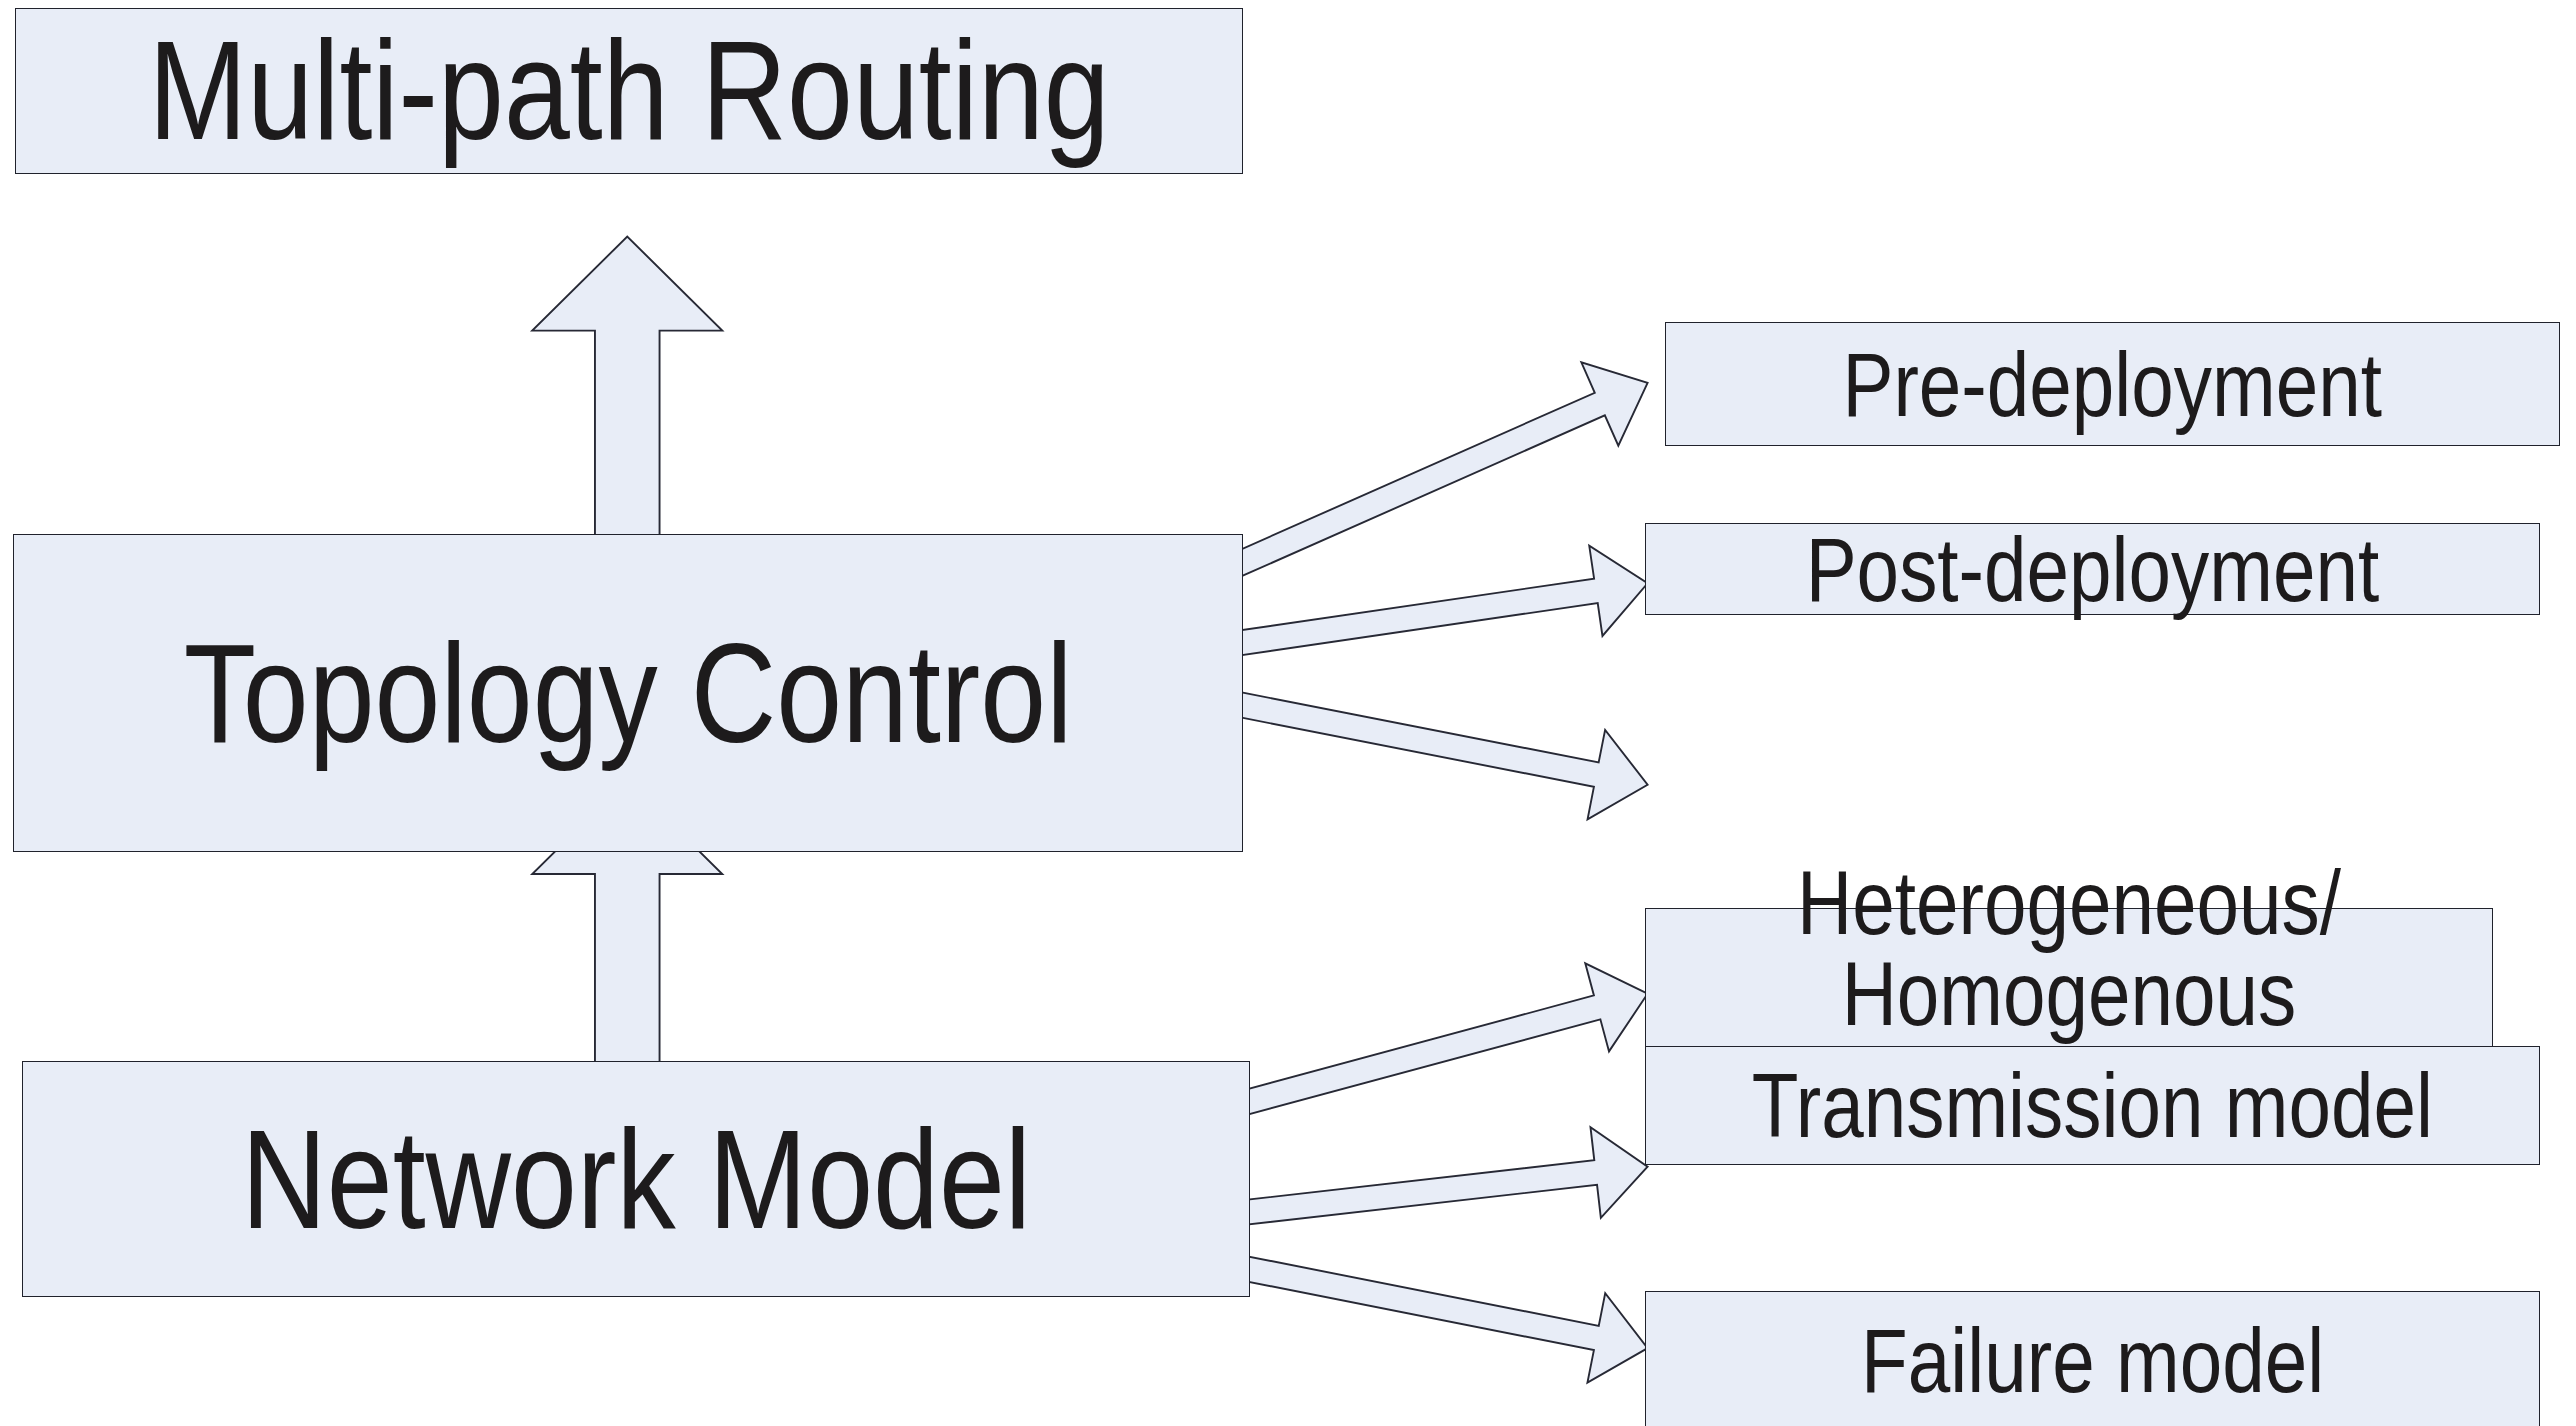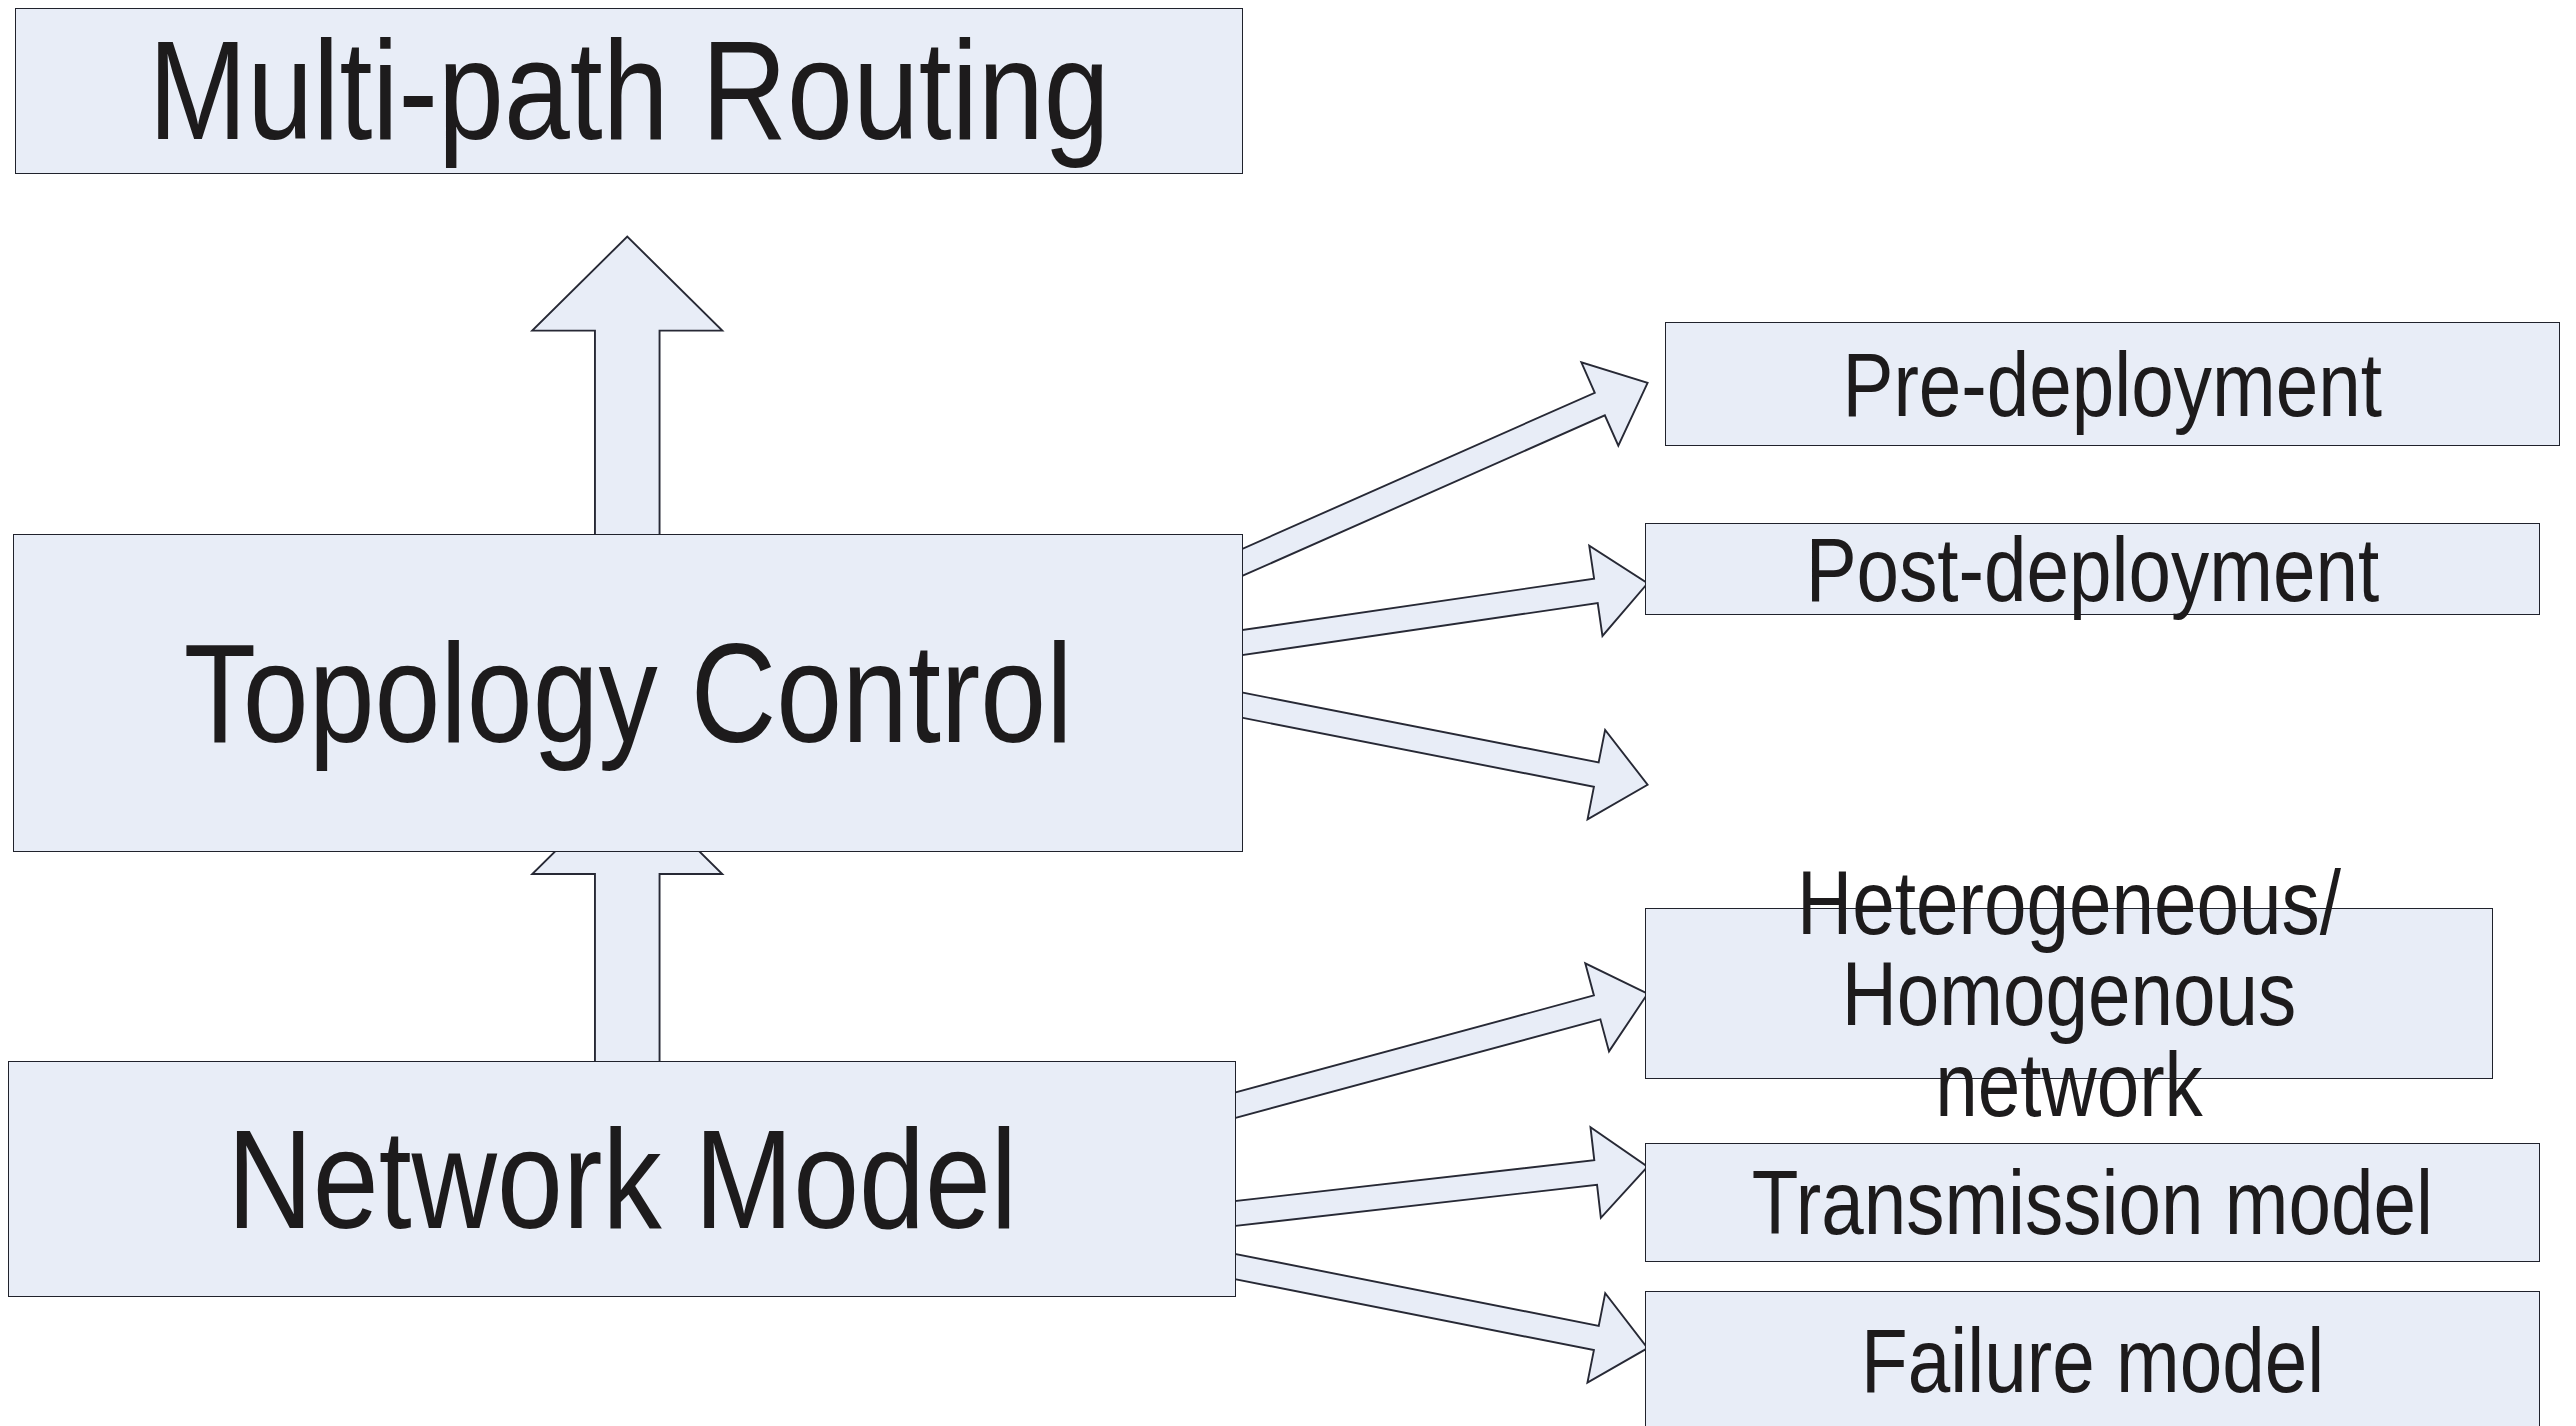--- a/index.html
+++ b/index.html
@@ -44,28 +44,28 @@
     transform: scaleX(0.84);
     transform-origin: 50% 50%;
     white-space: pre-line;
   }
   .big { font-size: 141px; line-height: 1.0; }
   .small { font-size: 91px; line-height: 1.0; }
 
   
   #box-multipath { left: 15px;  top: 7.6px;    width: 1228px; height: 166px; }
   #box-topology  { left: 13.3px;  top: 534px;  width: 1230px; height: 318px; }
-  #box-network   { left: 8px;  top: 1061px; width: 1228px; height: 236px; }
+  #box-network   { left: 22px;  top: 1061px; width: 1228px; height: 236px; }
 
   
   #box-pre   { left: 1645px; top: 322px;  width: 895px; height: 124px; margin-left: 20px; }
   #box-post  { left: 1645px; top: 523px;  width: 895px; height: 92px; }
   #box-re    { left: 1645px; top: 723px;  width: 895px; height: 124px; }
   #box-het   { left: 1645px; top: 908px;  width: 848px; height: 171px; }
-  #box-trans { left: 1645px; top: 1143px; width: 895px; height: 119px; }
+  #box-trans { left: 1645px; top: 1046px; width: 895px; height: 119px; }
   #box-fail  { left: 1645px; top: 1291px; width: 895px; height: 138px; }
 </style>
 </head>
 <body>
 
 <div class="canvas">
 
   <svg class="arrow-layer" viewBox="0 0 2711 1501" xmlns="http://www.w3.org/2000/svg">
     <g id="arrow-group">
         <polygon points="694,1124 694,920 760,920 660,821 560,920 626,920 626,1124" class="arrow"></polygon>

